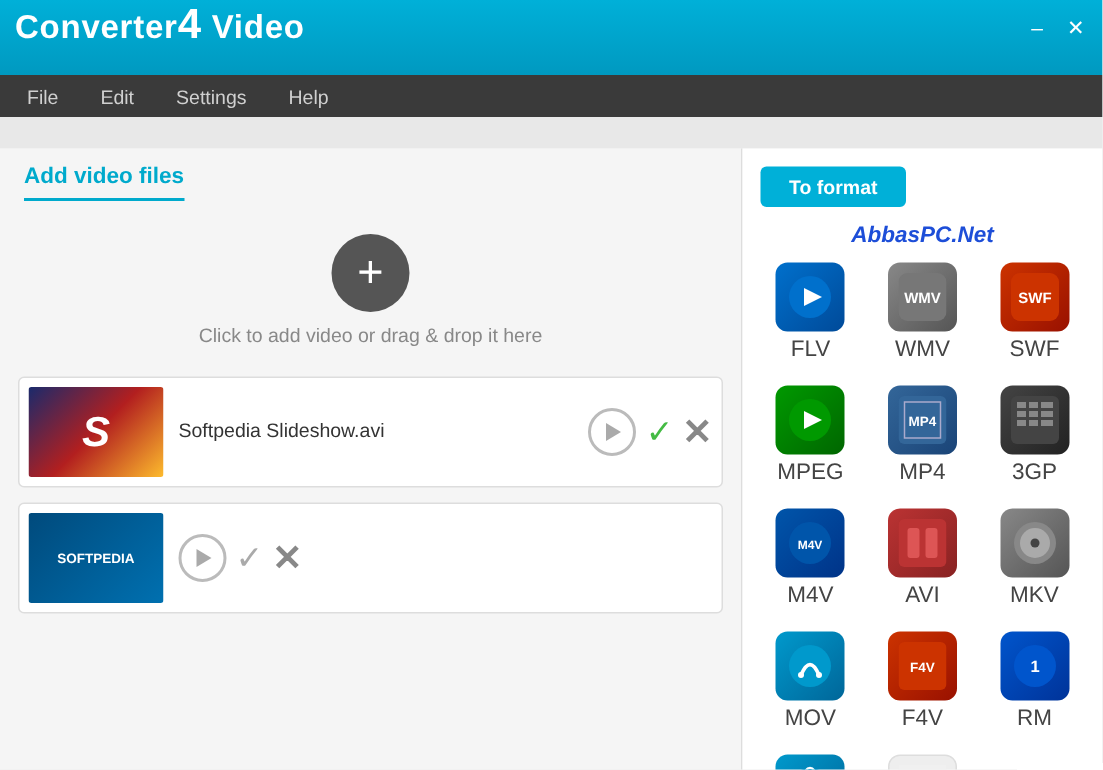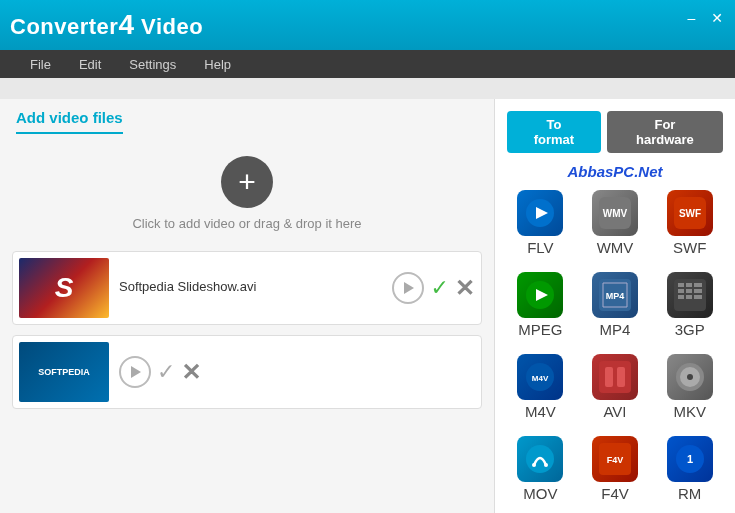--- a/index.html
+++ b/index.html
@@ -3,21 +3,21 @@
   <meta charset="utf-8">
   <style>
     * { box-sizing: border-box; margin: 0; padding: 0; }
     body { width: 735px; height: 513px; font-family: Arial, sans-serif; overflow: hidden; background: #e8e8e8; }
 
     
     .title-bar {
       background: linear-gradient(180deg, #00b0d8 0%, #0099c0 100%);
       height: 50px;
       display: flex;
-      align-items: center;
+      align-items: flex-start;
       justify-content: space-between;
       padding: 0 10px;
       position: relative;
     }
     .title-text {
       color: white;
       font-size: 22px;
       font-weight: bold;
       letter-spacing: 0.5px;
     }
@@ -40,21 +40,21 @@
       border: none;
       padding: 2px 4px;
     }
 
     
     .menu-bar {
       background: #3a3a3a;
       height: 28px;
       display: flex;
       align-items: center;
-      padding: 0 24px;
+      padding: 0 12px;
       gap: 16px;
     }
     .menu-item {
       color: #d0d0d0;
       font-size: 13px;
       cursor: pointer;
       padding: 2px 6px;
     }
 
     
@@ -385,21 +385,20 @@
           </div>
         </div>
 
       </div>
     </div>
 
     <div class="right-panel">
 
       <div class="format-tabs">
         <button class="tab-btn active">To format</button>
-        <button class="tab-btn inactive">For hardware</button>
       </div>
 
       <div class="watermark">AbbasPC.Net</div>
 
       <div class="format-grid">
 
         <div class="format-item">
           <div class="format-icon icon-flv">
             <svg viewBox="0 0 32 32" fill="none" xmlns="http://www.w3.org/2000/svg">
               <circle cx="16" cy="16" r="14" fill="#0070cc"></circle>

